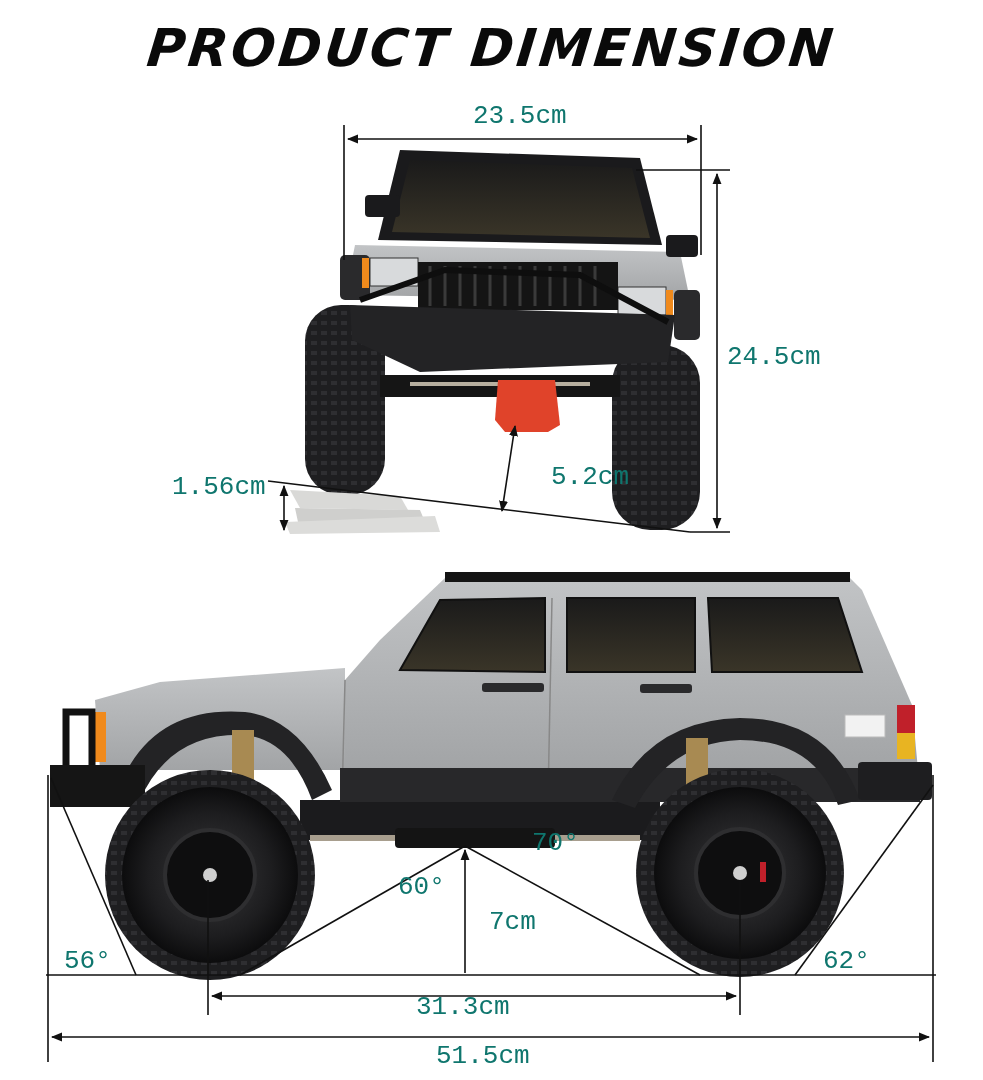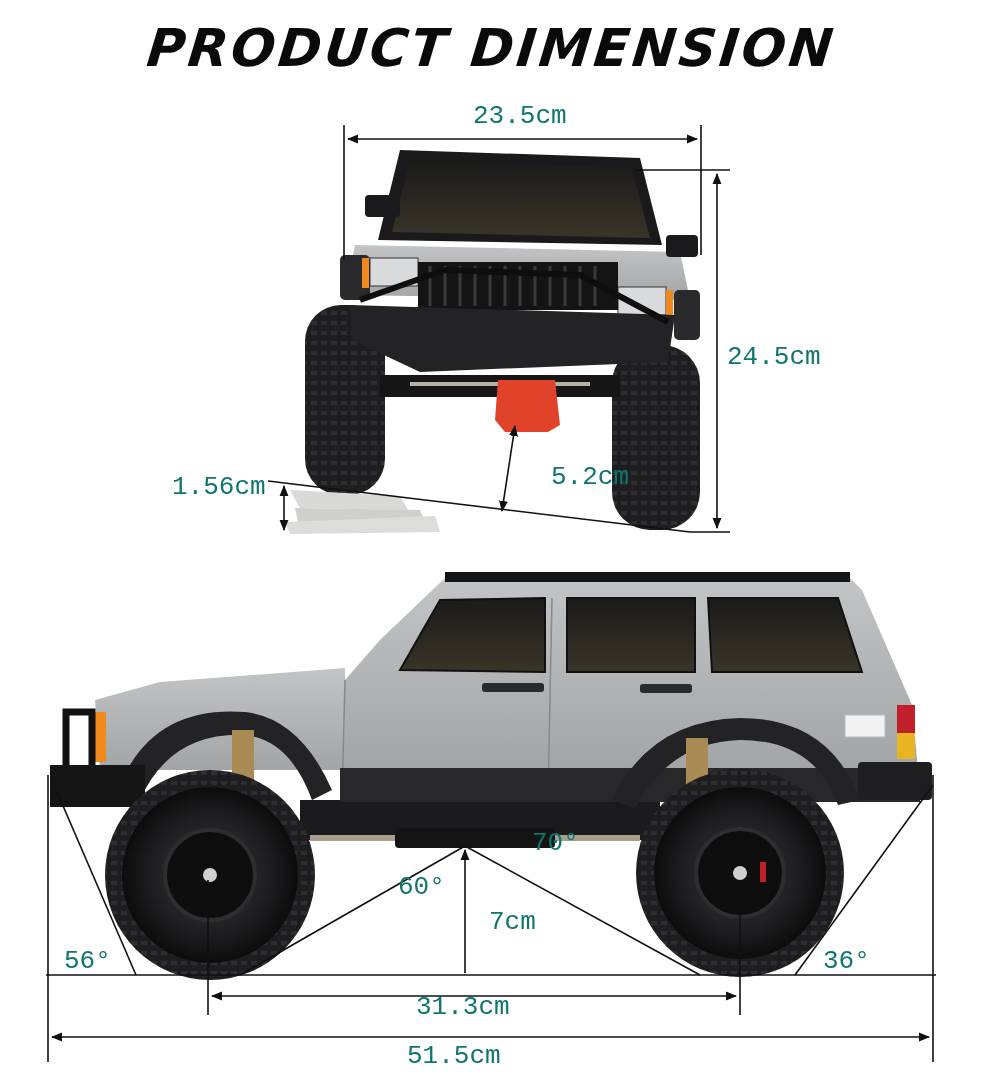--- a/index.html
+++ b/index.html
@@ -158,15 +158,15 @@
 
 <div class="lbl" style="left:473px; top:101px;">23.5cm</div>
 <div class="lbl" style="left:727px; top:342px;">24.5cm</div>
 <div class="lbl" style="left:515px; top:462px;margin-left:36px;">5.2cm</div>
 <div class="lbl" style="left:172px; top:472px;">1.56cm</div>
 
 <div class="lbl" style="left:368px; top:872px;margin-left:30px;">60°</div>
 <div class="lbl" style="left:532px; top:828px;">70°</div>
 <div class="lbl" style="left:489px; top:907px;">7cm</div>
 <div class="lbl" style="left:64px; top:946px;">56°</div>
-<div class="lbl" style="left:823px; top:946px;">36°</div>
+<div class="lbl" style="left:823px; top:946px;">62°</div>
 <div class="lbl" style="left:416px; top:992px;">31.3cm</div>
-<div class="lbl" style="left:407px; top:1041px;">51.5cm</div>
+<div class="lbl" style="left:436px; top:1041px;">51.5cm</div>
 
 </body></html>

